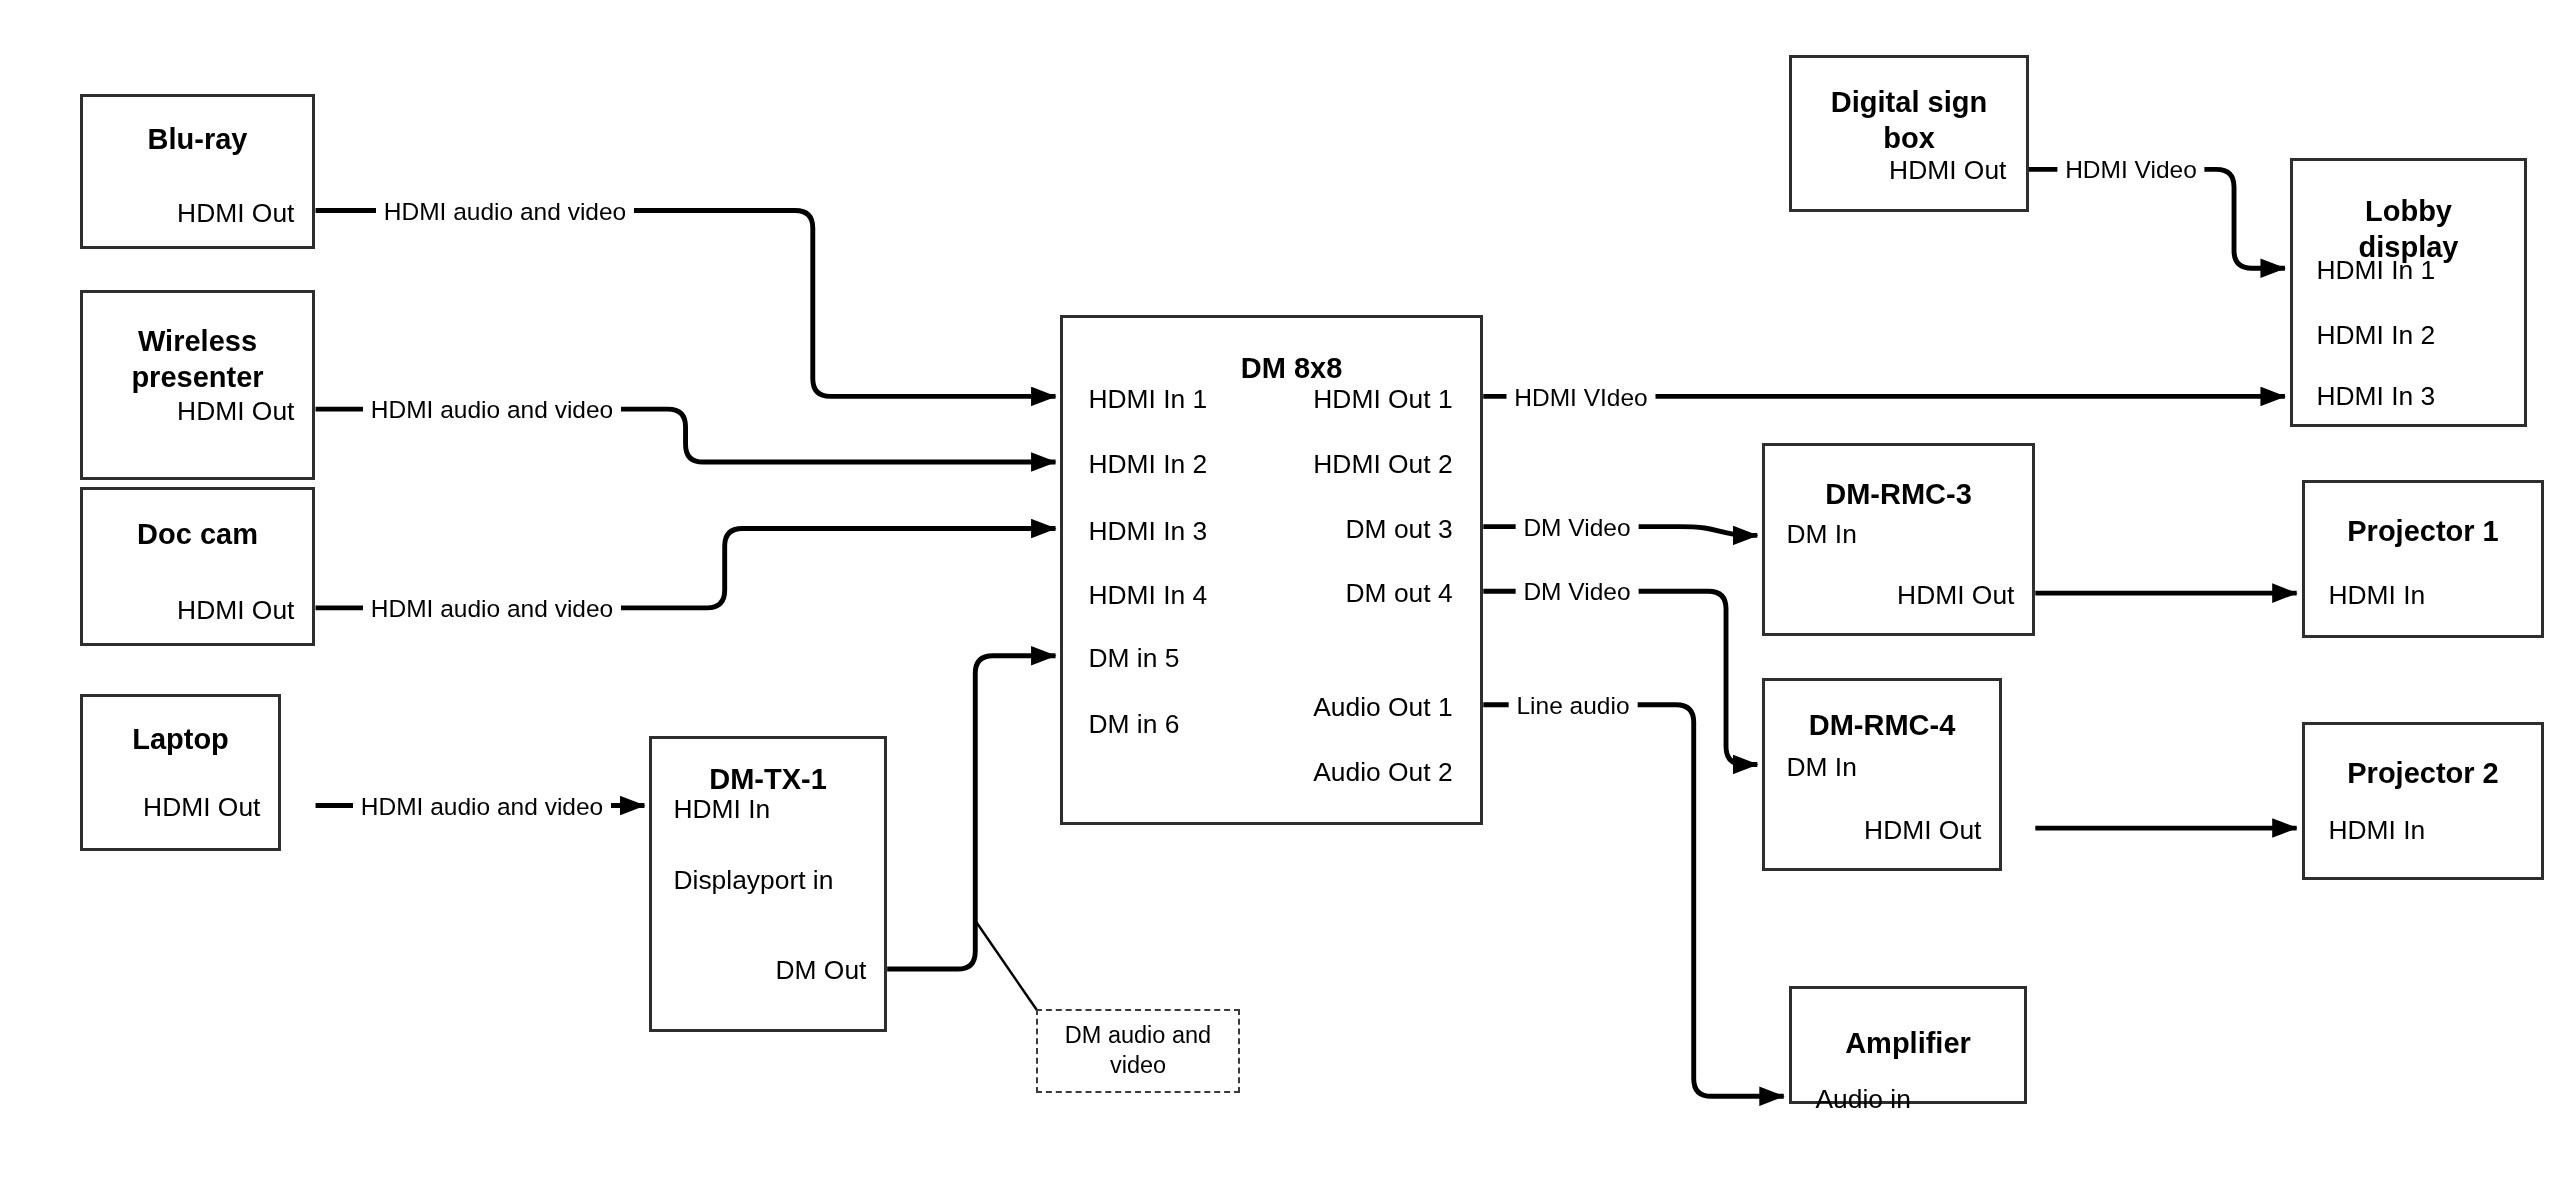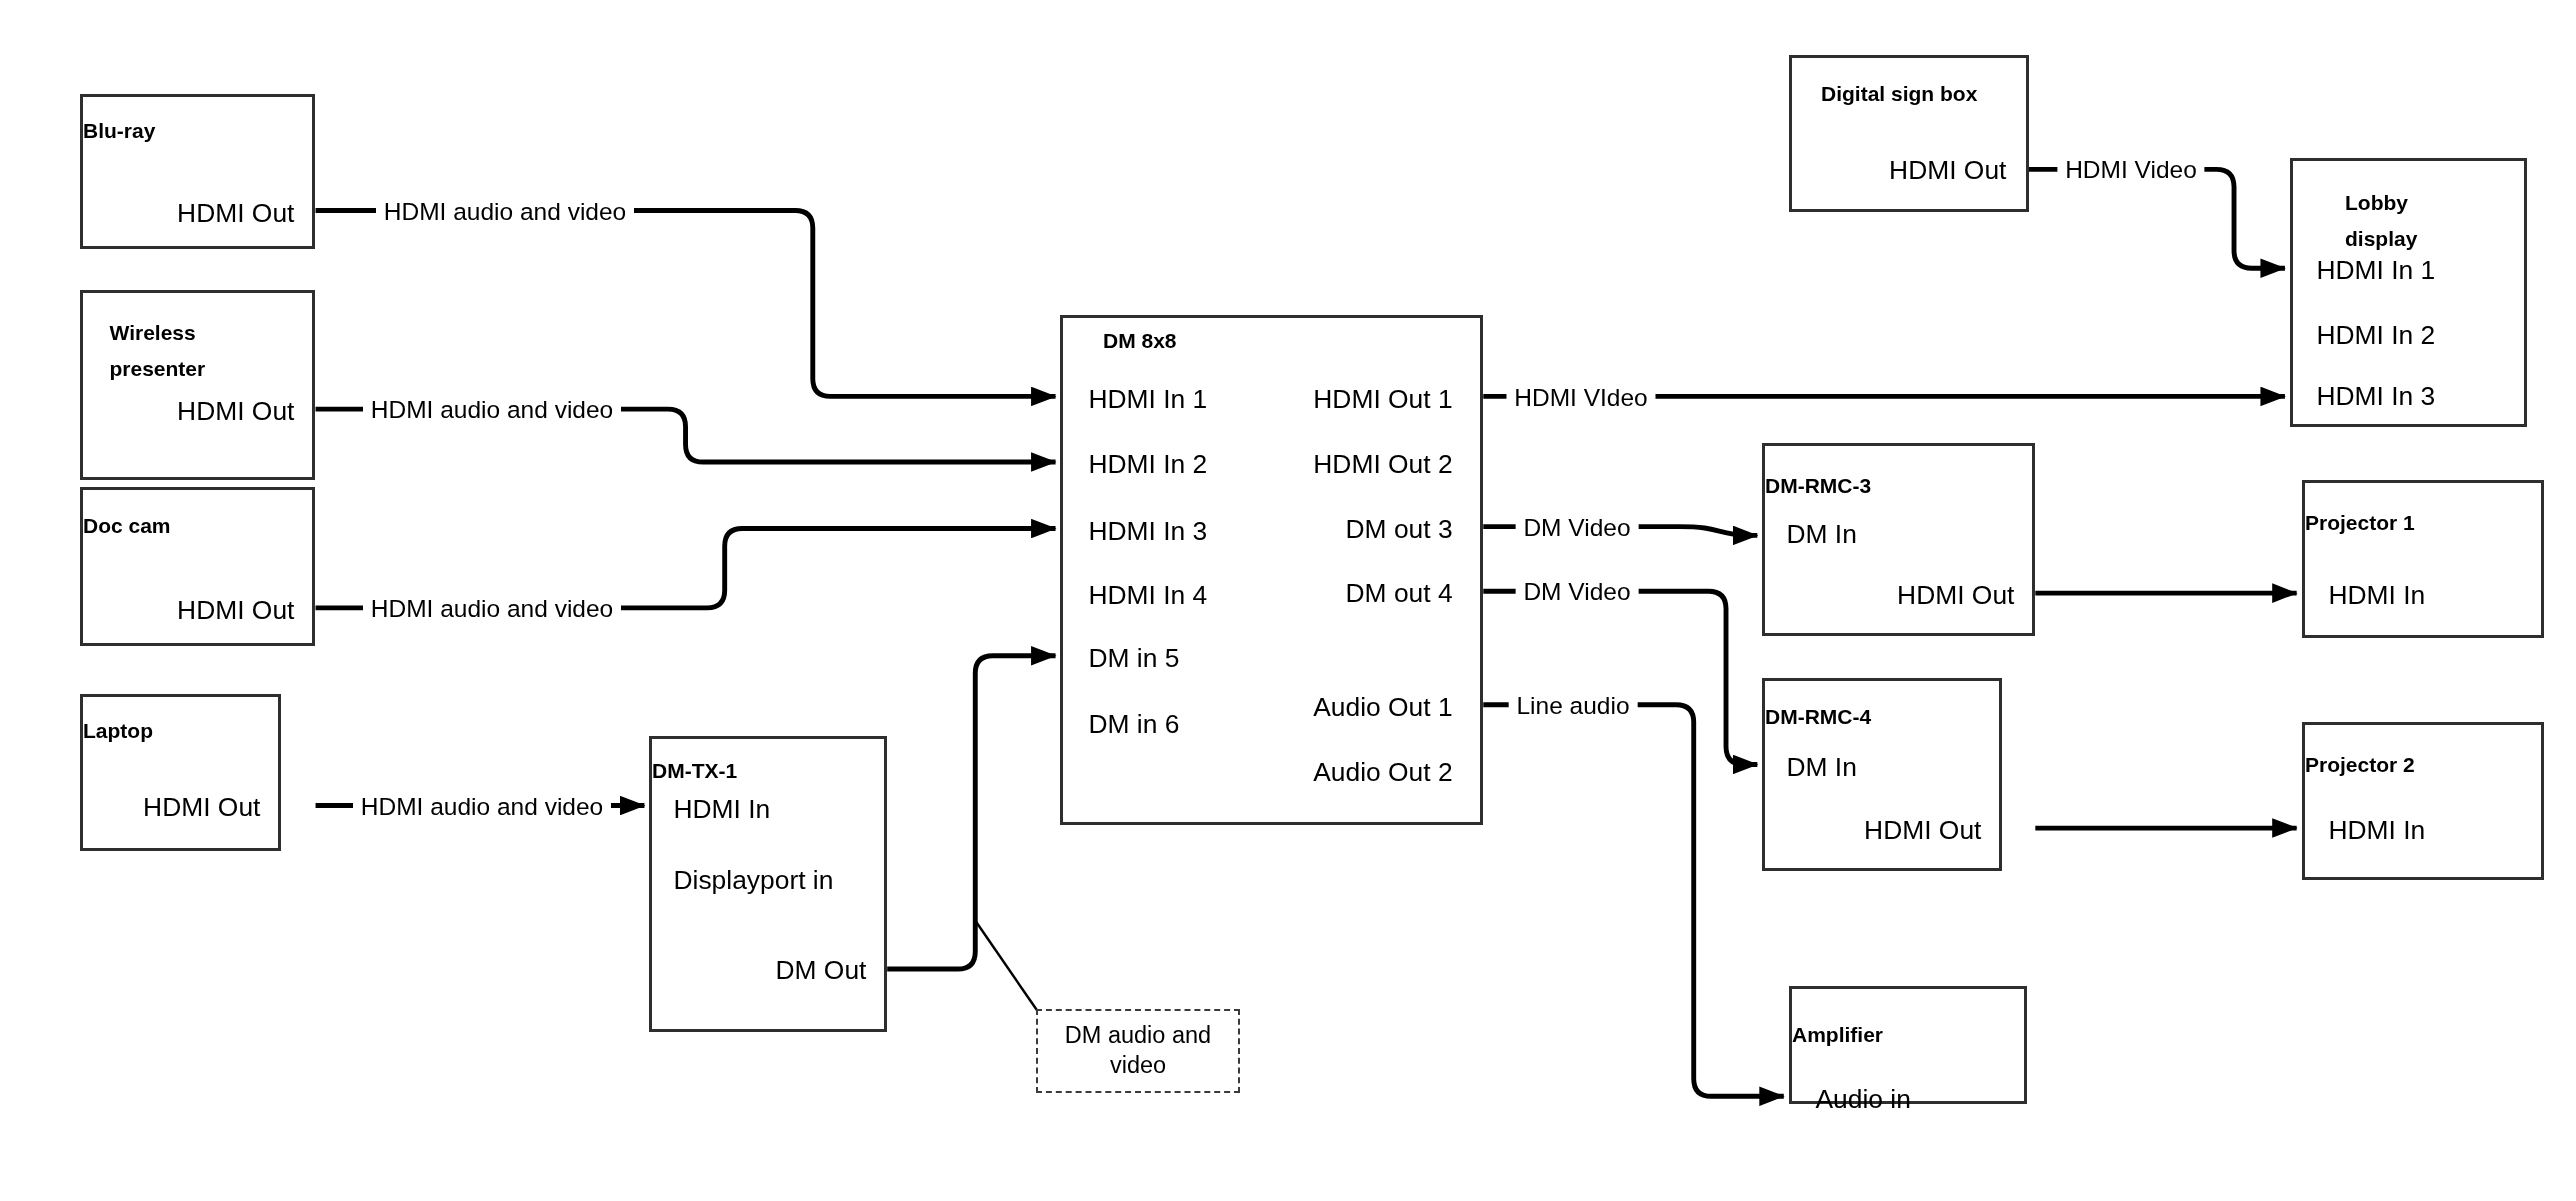--- a/index.html
+++ b/index.html
@@ -14,23 +14,24 @@
   #wires{position:absolute;left:0;top:0;width:2576px;height:1201px;}
   .node{
     position:absolute;
     box-sizing:border-box;
     border:3.9px solid #2e2e2e;
     background:#ffffff;
   }
   .node .title{
     position:absolute;
     left:0;right:0;
-    margin:4px auto;
+    margin:12px auto;
+    text-align:center;
     font-weight:bold;
-    font-size:21px;
+    font-size:29px;
     line-height:36px;
   }
   .port{
     position:absolute;
     height:33px;line-height:33px;
     font-size:26.4px;
     white-space:nowrap;
   }
   .port.pl{text-align:left;}
   .port.pr{text-align:right;}
@@ -103,21 +104,21 @@
   </div>
 
   <div class="node" style="left:649px;top:736px;width:238px;height:296px;">
     <div class="title" style="top:9.8px;">DM-TX-1</div>
     <span class="port pl" style="left:21.5px;top:54px;">HDMI In</span>
     <span class="port pl" style="left:21.5px;top:125px;">Displayport in</span>
     <span class="port pr" style="right:17.6px;top:215px;">DM Out</span>
   </div>
 
   <div class="node" style="left:1060px;top:315px;width:423px;height:510px;">
-    <div class="title" style="top:1px;padding-left:40px;">DM 8x8</div>
+    <div class="title" style="top:20px;padding-left:40px;">DM 8x8</div>
     <span class="port pl" style="left:25.5px;top:65px;">HDMI In 1</span>
     <span class="port pl" style="left:25.5px;top:130px;">HDMI In 2</span>
     <span class="port pl" style="left:25.5px;top:197px;">HDMI In 3</span>
     <span class="port pl" style="left:25.5px;top:261px;">HDMI In 4</span>
     <span class="port pl" style="left:25.5px;top:324px;">DM in 5</span>
     <span class="port pl" style="left:25.5px;top:390px;">DM in 6</span>
     <span class="port pr" style="right:27.4px;top:65px;">HDMI Out 1</span>
     <span class="port pr" style="right:27.4px;top:130px;">HDMI Out 2</span>
     <span class="port pr" style="right:27.4px;top:195px;">DM out 3</span>
     <span class="port pr" style="right:27.4px;top:259px;">DM out 4</span>

